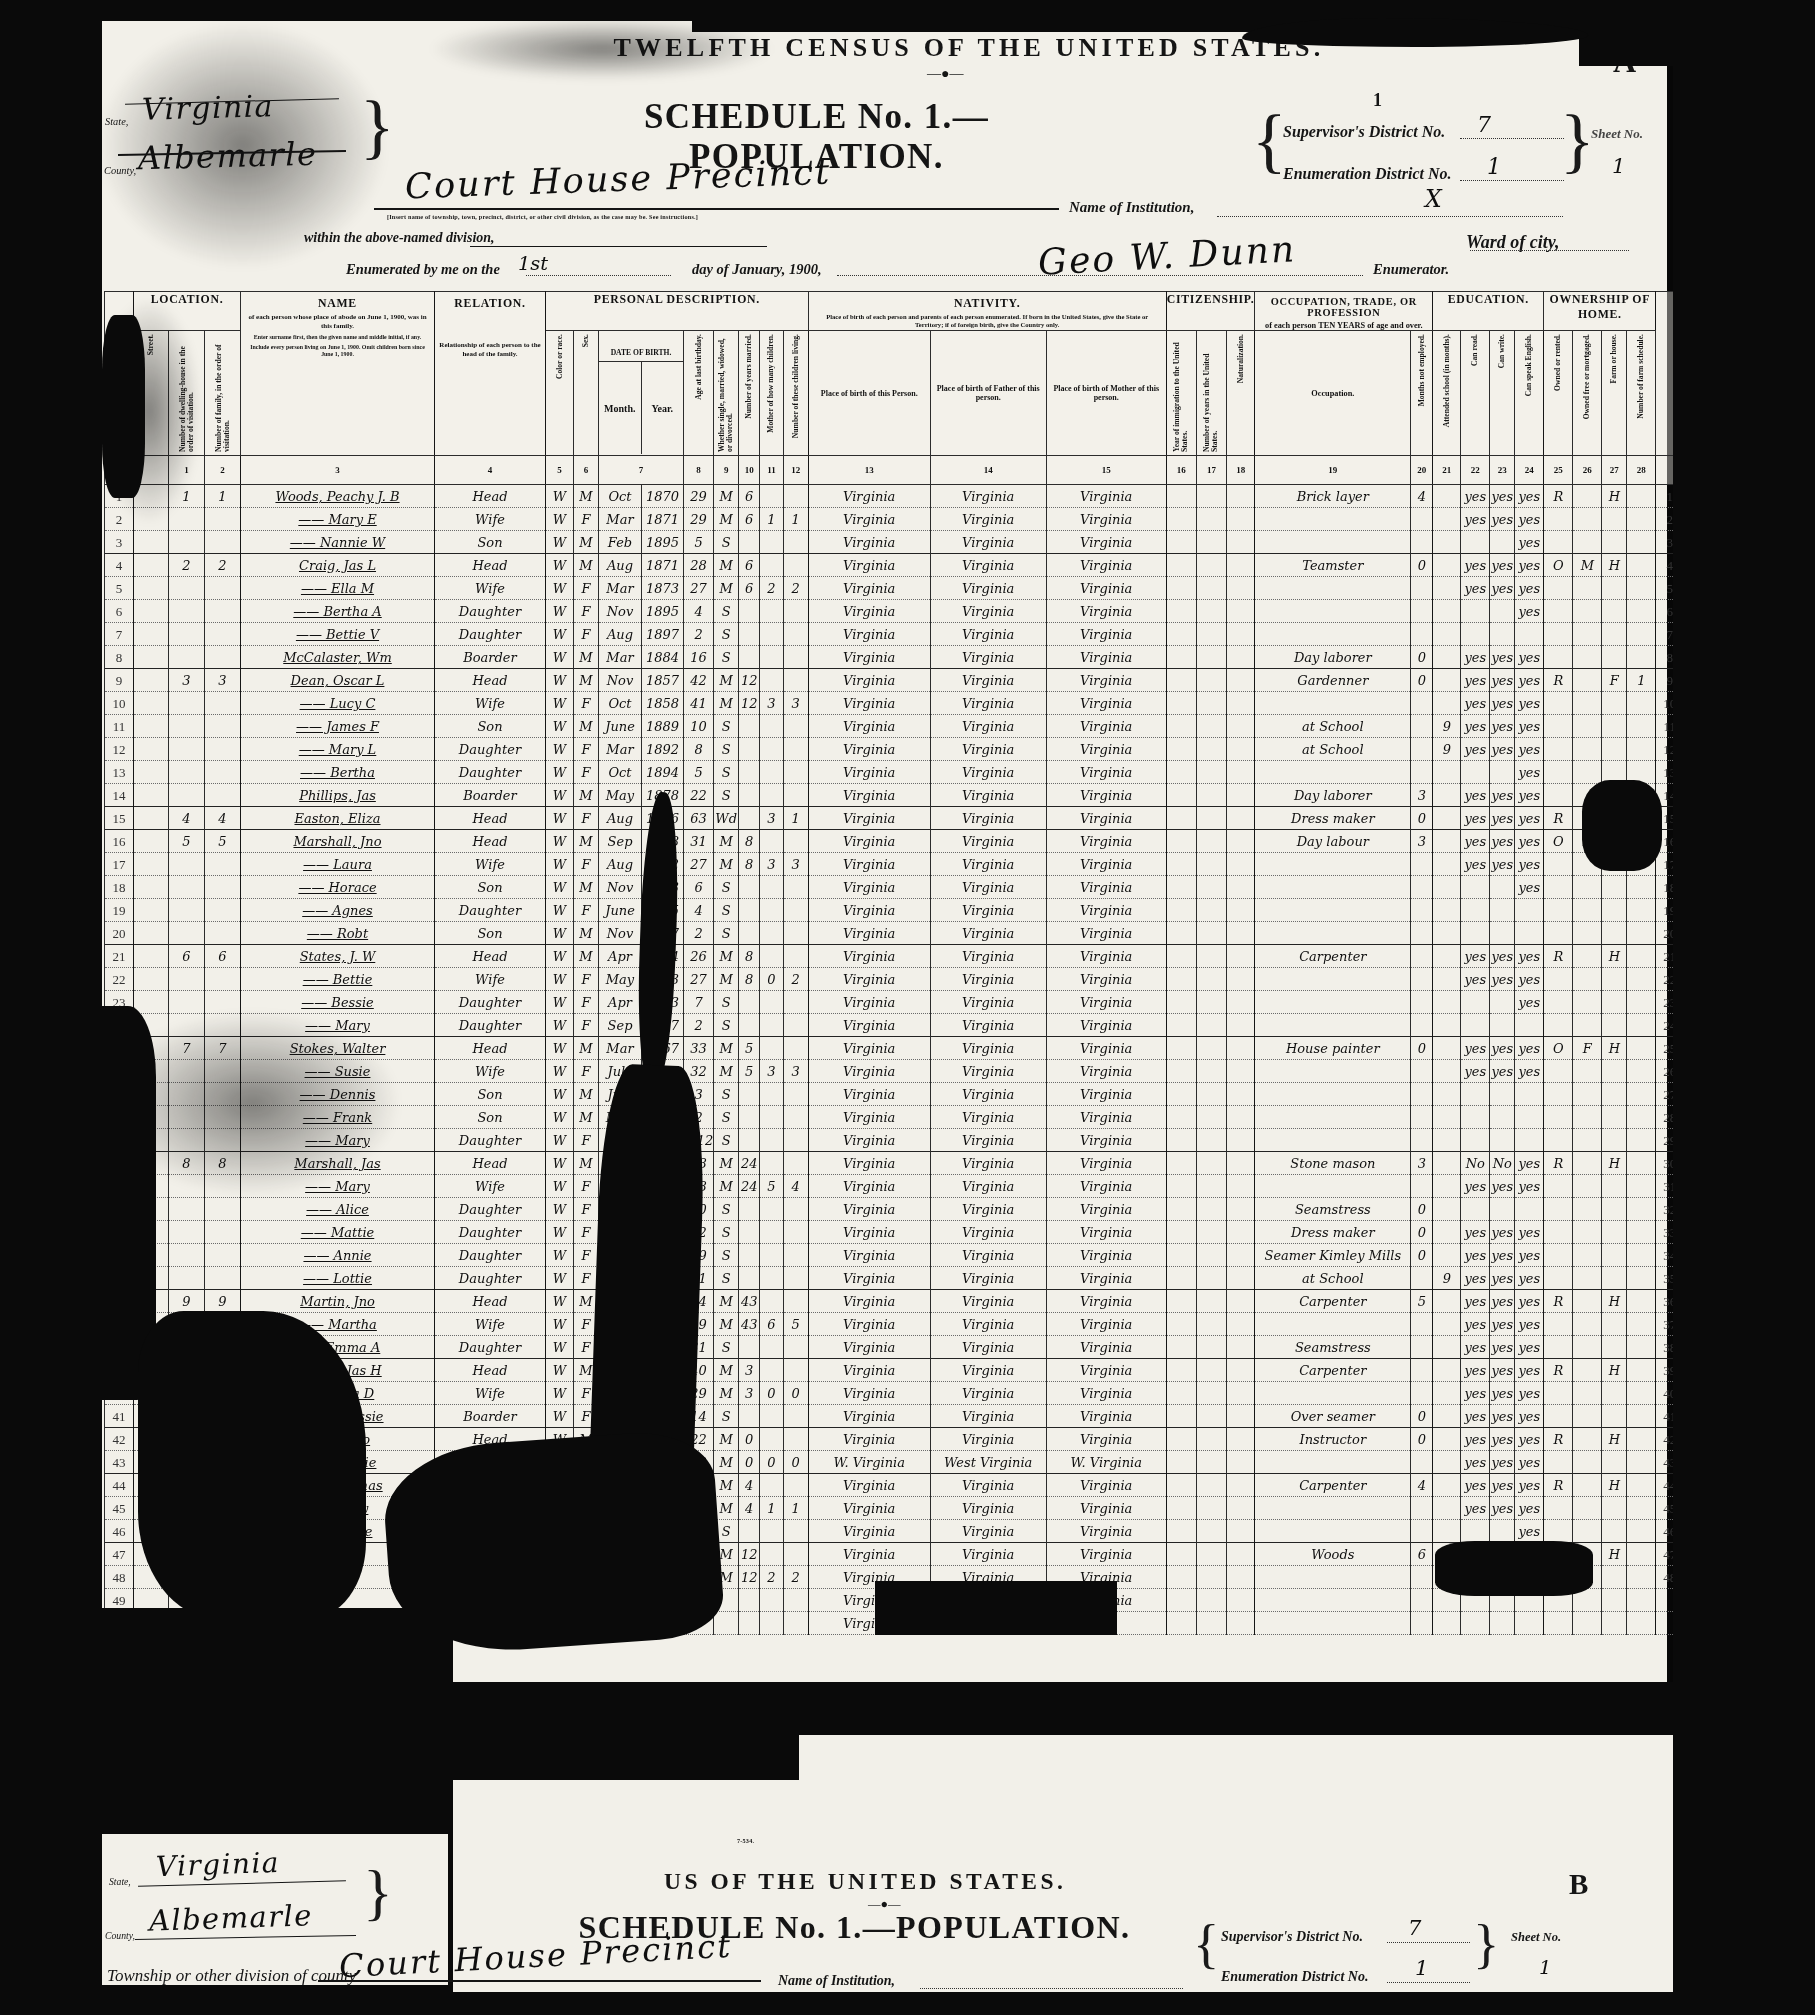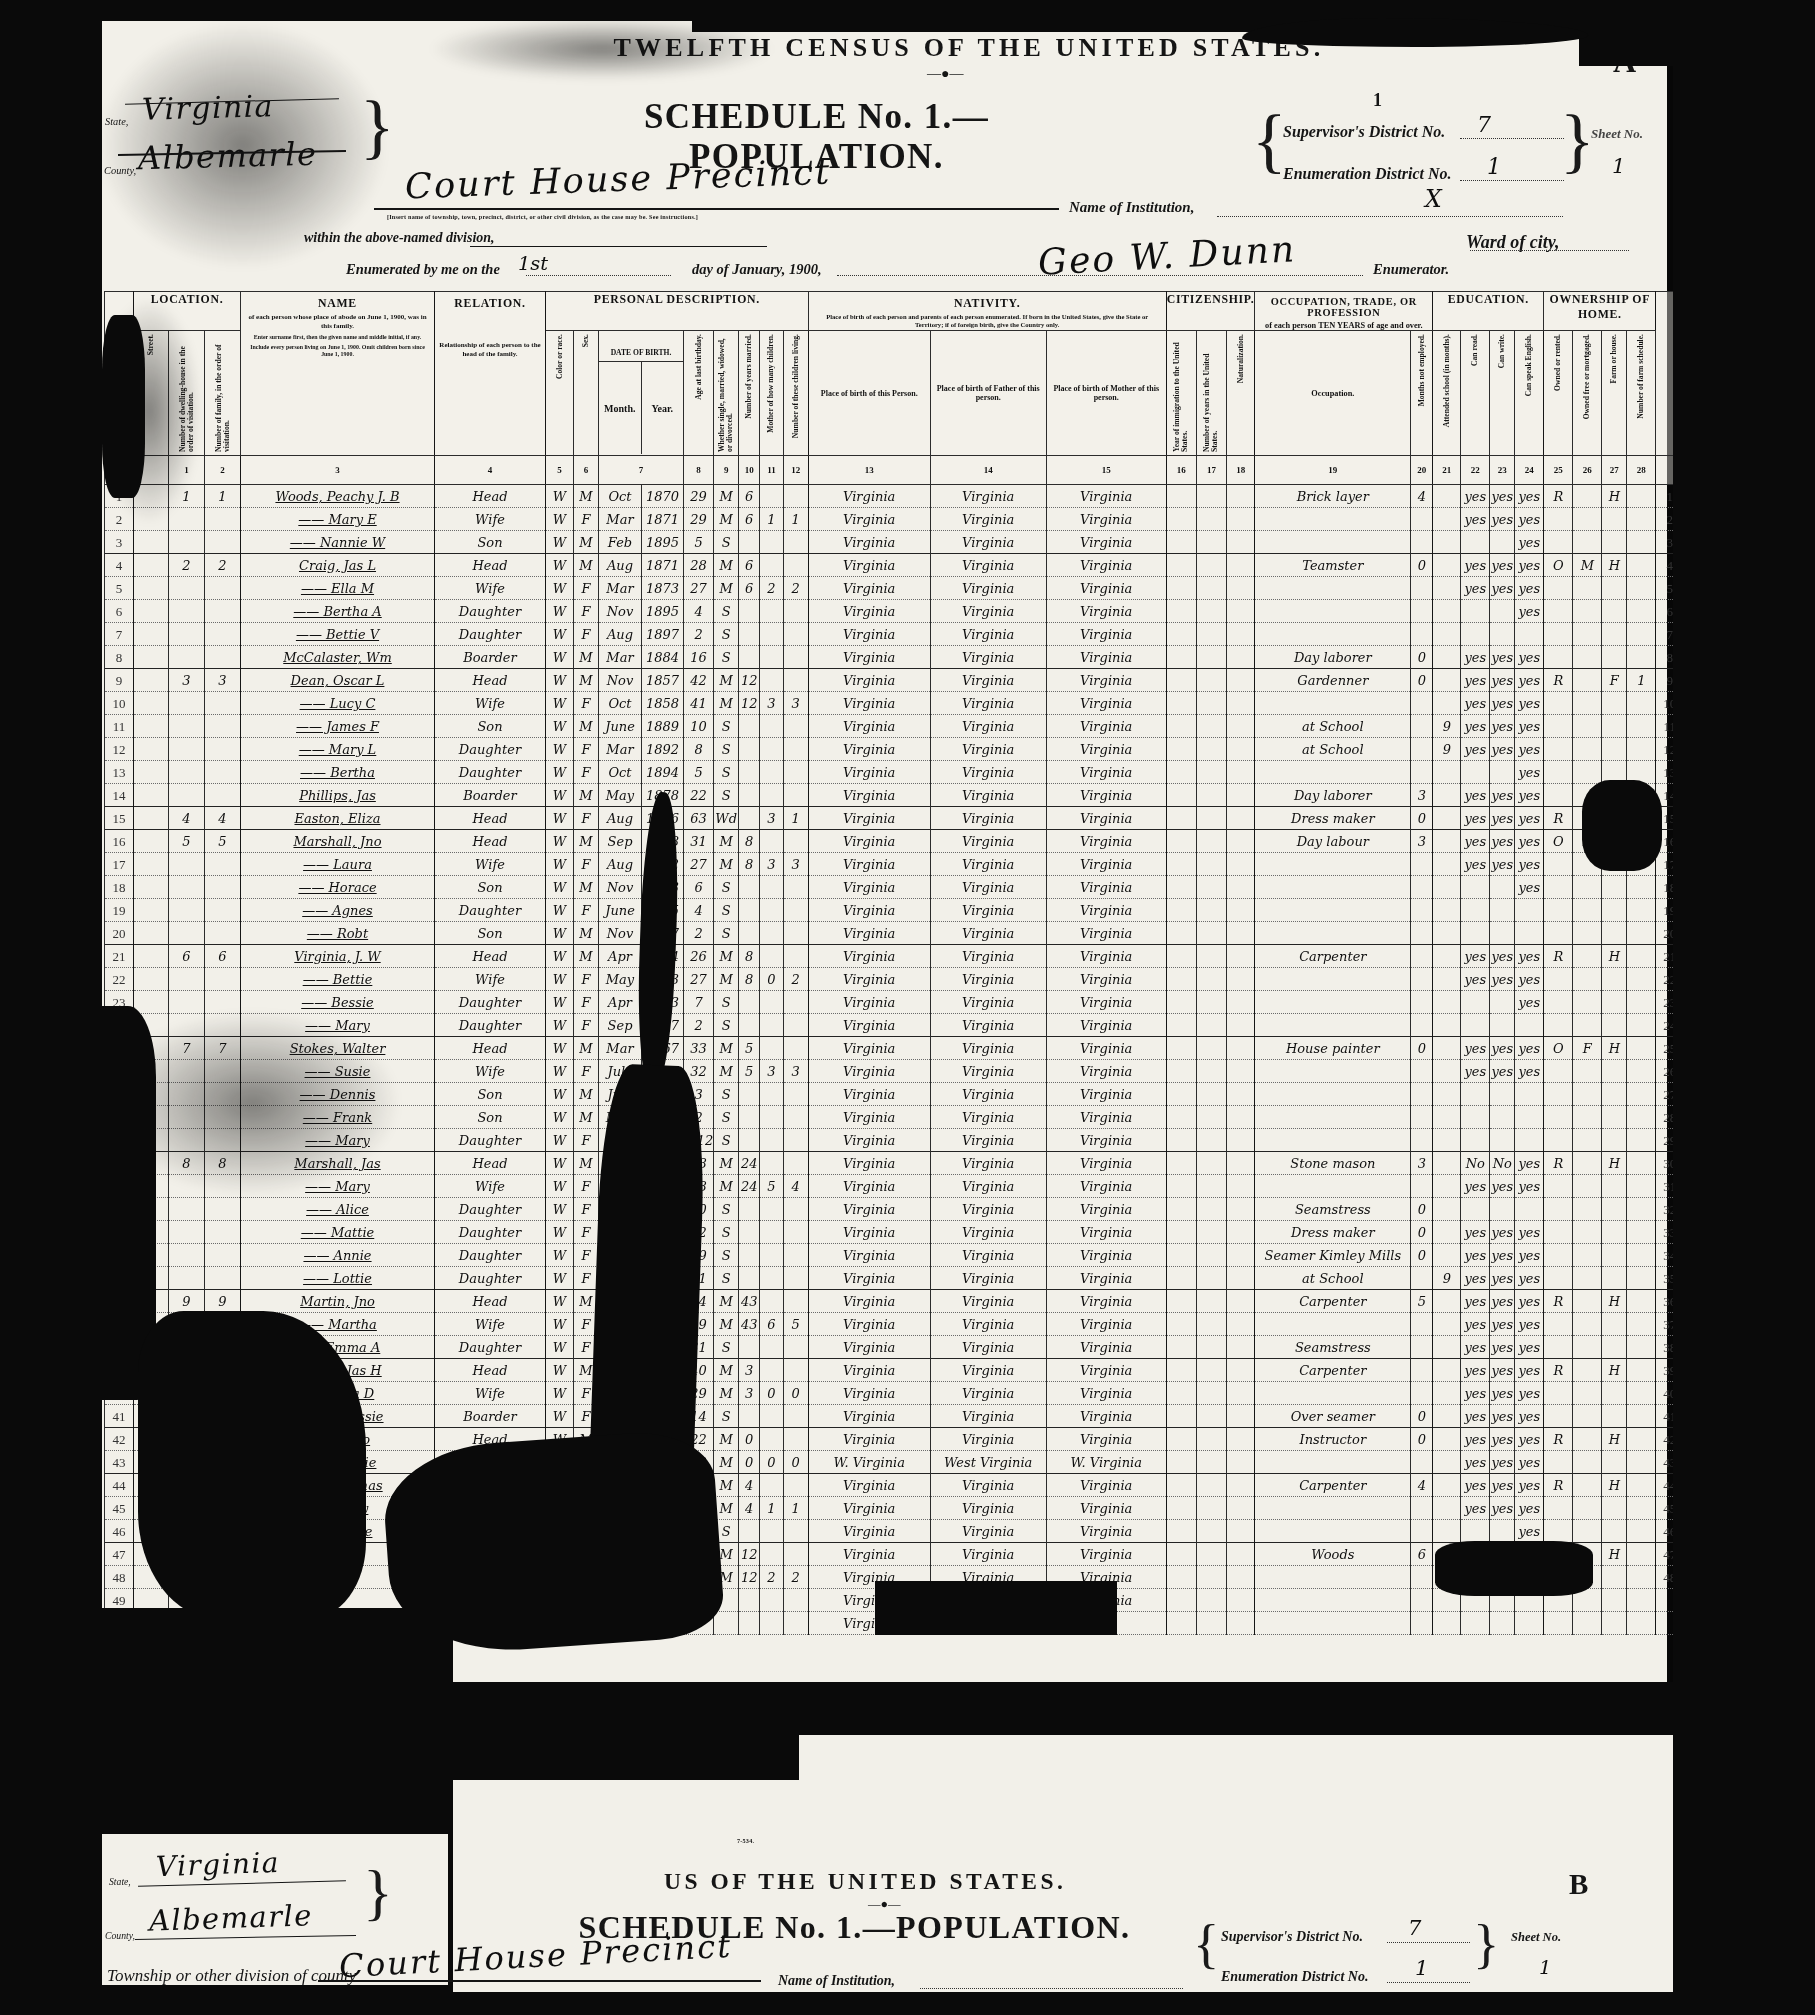--- a/index.html
+++ b/index.html
@@ -970,21 +970,21 @@
           <td class="hw"></td>
           <td class="hw"></td>
           <td class="hw gr"></td>
           <td class="numcell">20</td>
         </tr>
         <tr class="nf">
           <td class="numcell gr">21</td>
           <td class="hw"></td>
           <td class="hw">6</td>
           <td class="hw gr">6</td>
-          <td class="hw lft namecell gr">Virginia, J. W</td>
+          <td class="hw lft namecell gr">States, J. W</td>
           <td class="hw gr">Head</td>
           <td class="hw">W</td>
           <td class="hw">M</td>
           <td class="hw">Apr</td>
           <td class="hw">1874</td>
           <td class="hw">26</td>
           <td class="hw">M</td>
           <td class="hw">8</td>
           <td class="hw"></td>
           <td class="hw gr"></td>

